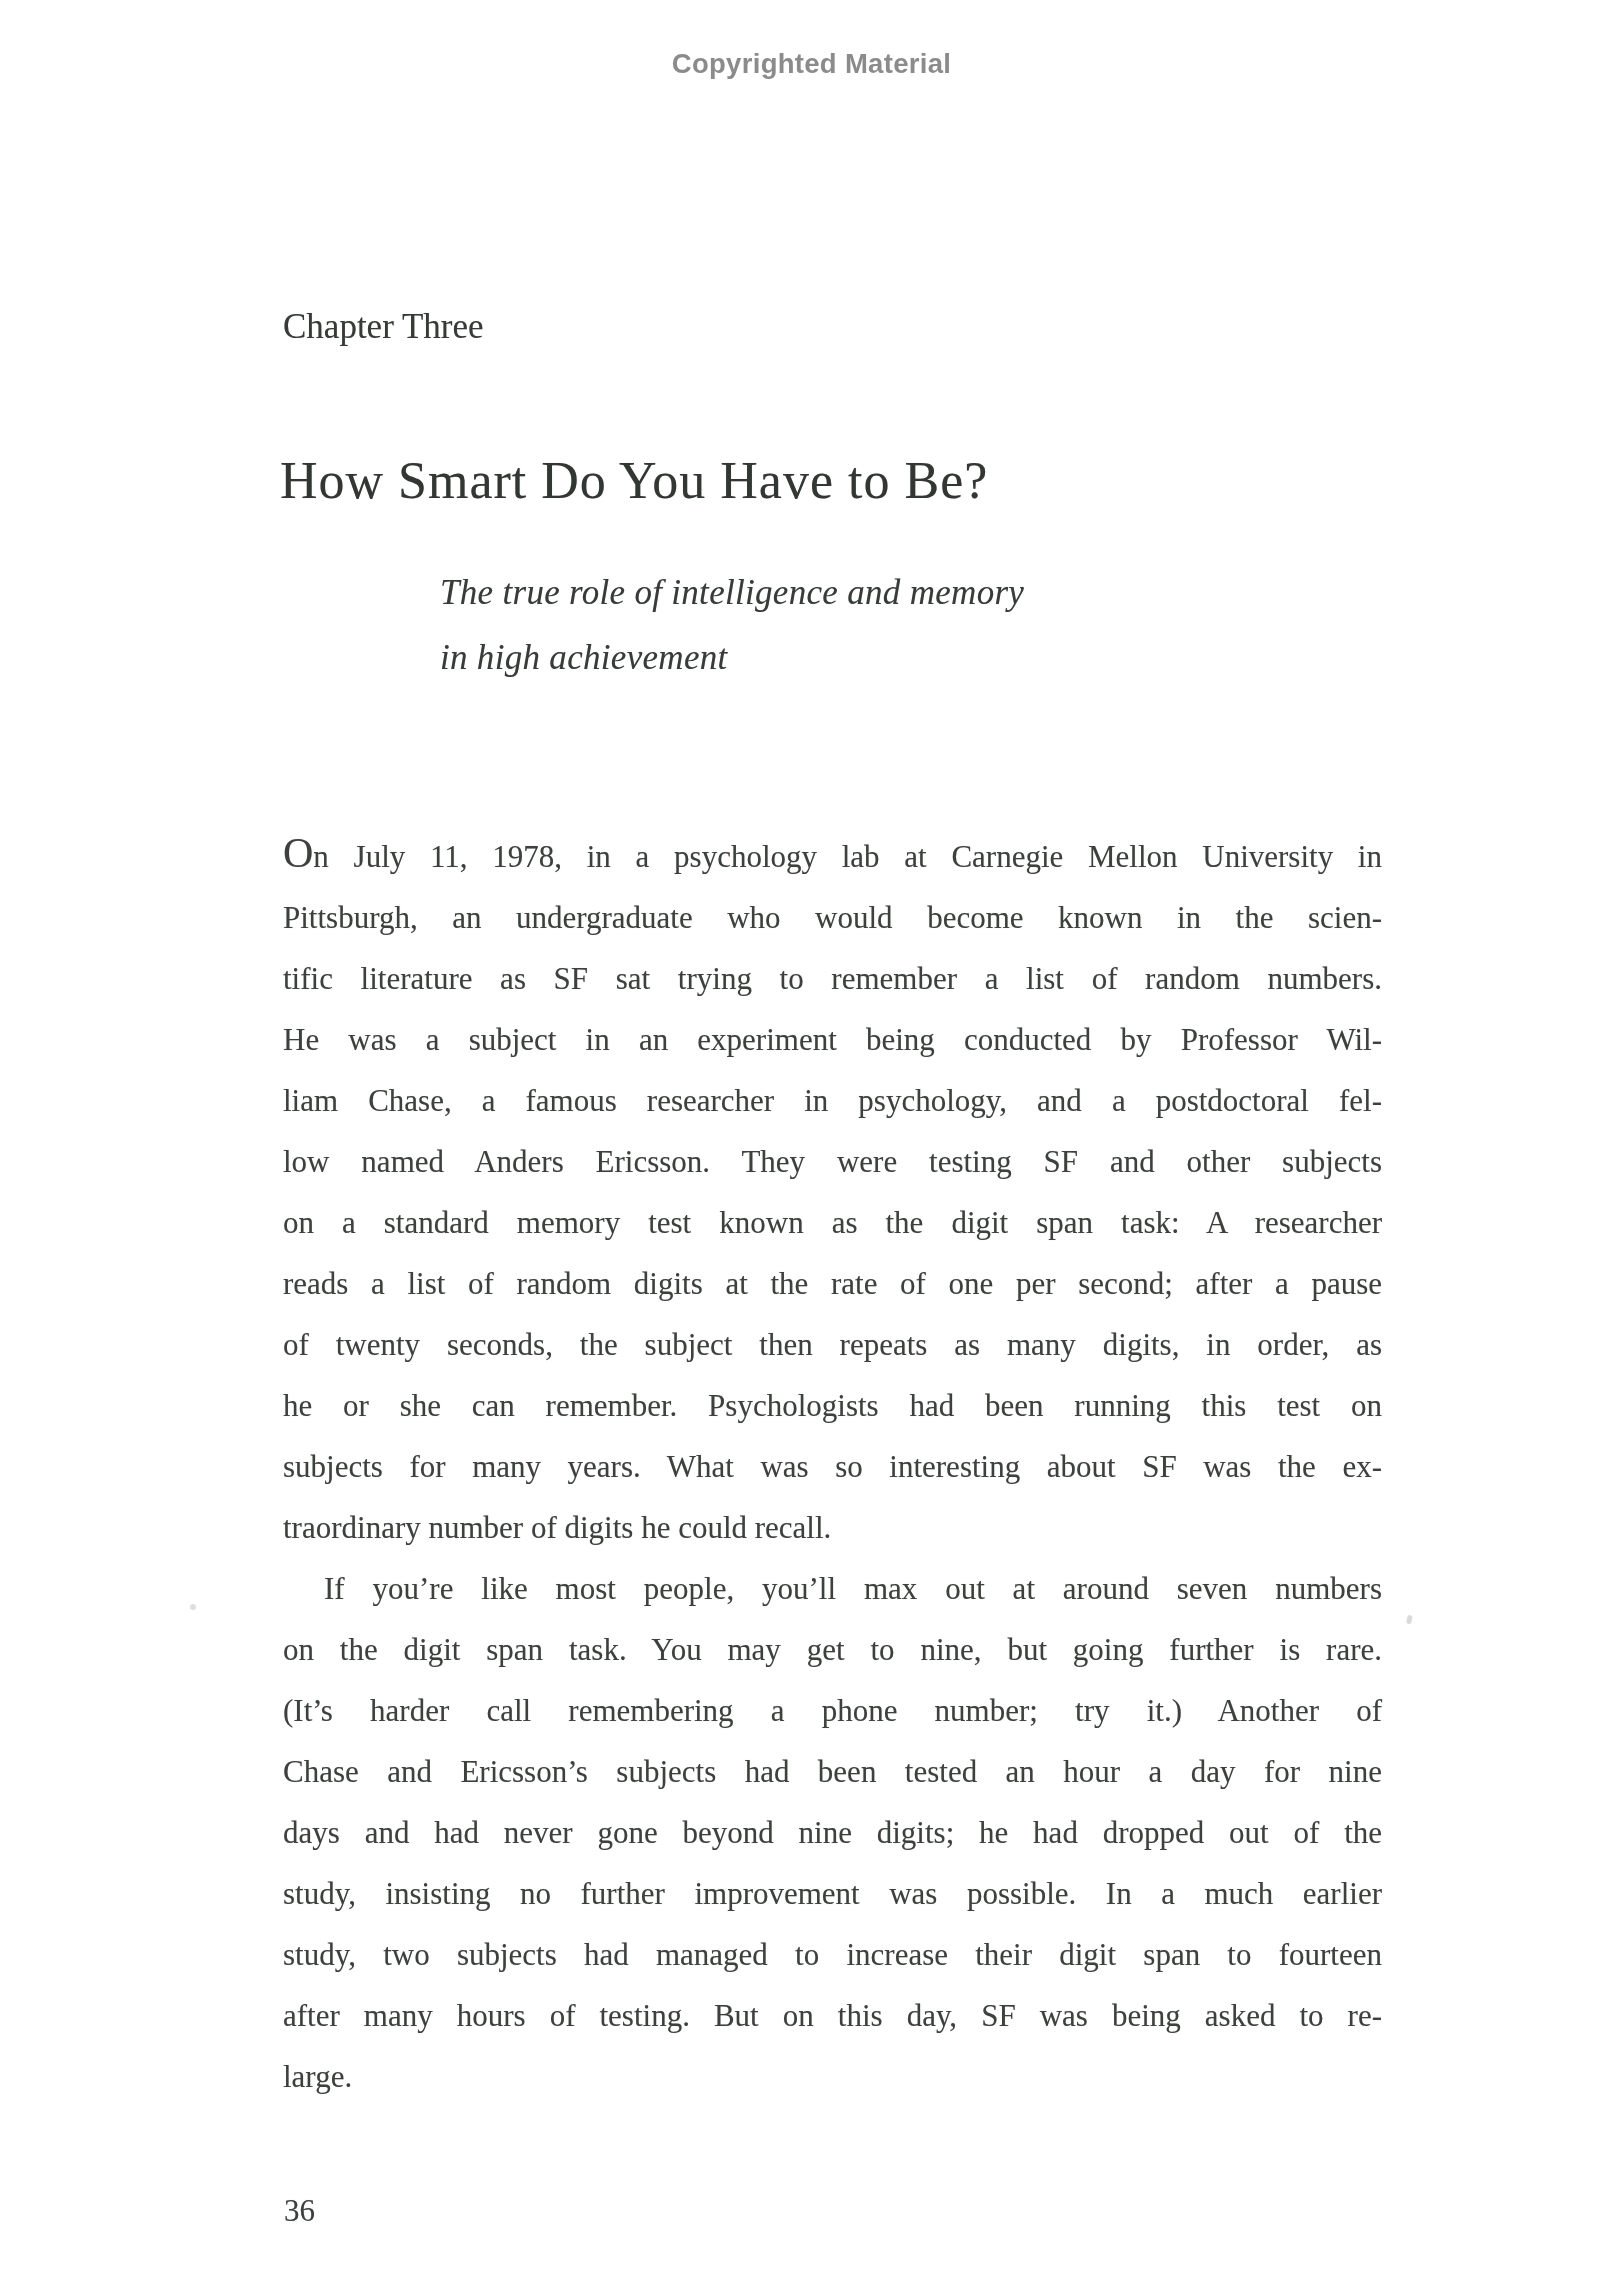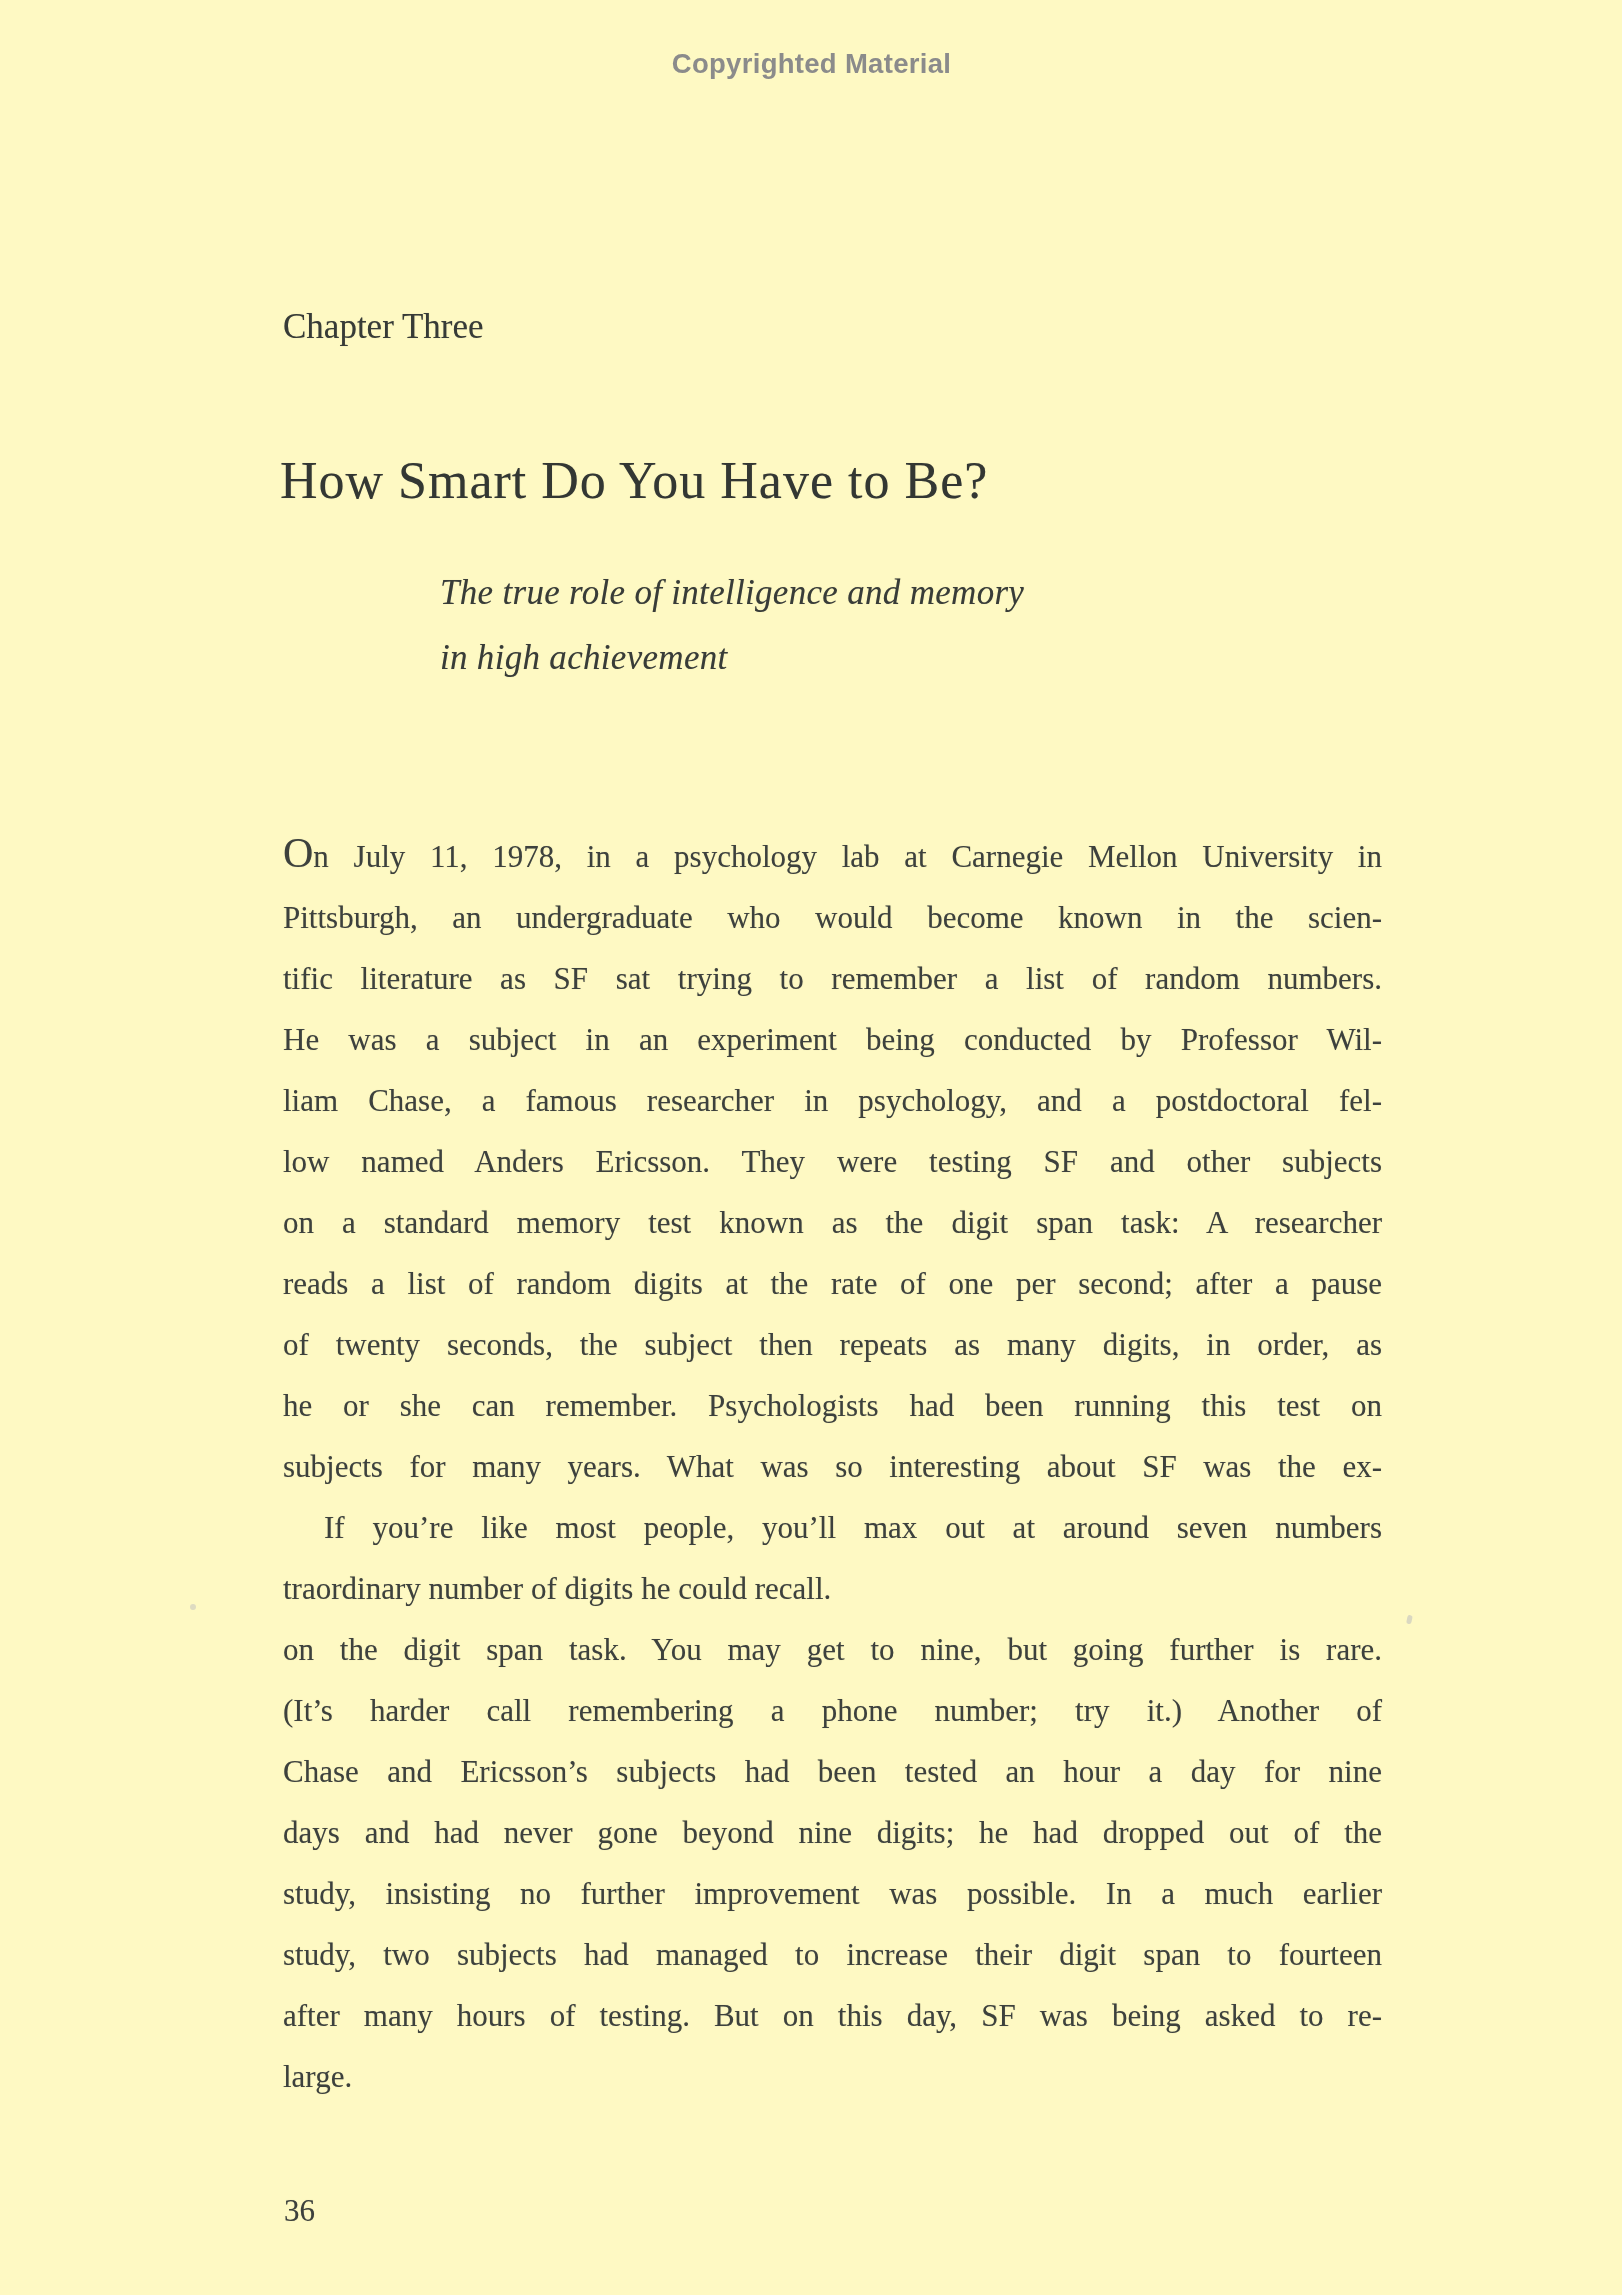--- a/index.html
+++ b/index.html
@@ -4,21 +4,21 @@
 <style>
   html, body {
     margin: 0;
     padding: 0;
     background: #e8e8e8;
   }
   .page {
     position: relative;
     width: 1623px;
     height: 2295px;
-    background: #fef9c3;
+    background: #ffffff;
     overflow: hidden;
     font-family: "Liberation Serif", serif;
     color: #3d413d;
   }
   .copyright {
     position: absolute;
     top: 48px;
     left: 0;
     width: 100%;
     text-align: center;
@@ -133,22 +133,22 @@
       <div class="line">Pittsburgh, an undergraduate who would become known in the scien-</div>
       <div class="line">tific literature as SF sat trying to remember a list of random numbers.</div>
       <div class="line">He was a subject in an experiment being conducted by Professor Wil-</div>
       <div class="line">liam Chase, a famous researcher in psychology, and a postdoctoral fel-</div>
       <div class="line">low named Anders Ericsson. They were testing SF and other subjects</div>
       <div class="line">on a standard memory test known as the digit span task: A researcher</div>
       <div class="line">reads a list of random digits at the rate of one per second; after a pause</div>
       <div class="line">of twenty seconds, the subject then repeats as many digits, in order, as</div>
       <div class="line">he or she can remember. Psychologists had been running this test on</div>
       <div class="line">subjects for many years. What was so interesting about SF was the ex-</div>
+      <div class="line last">traordinary number of digits he could recall.</div>
       <div class="line indent">If you’re like most people, you’ll max out at around seven numbers</div>
-      <div class="line last">traordinary number of digits he could recall.</div>
       <div class="line">on the digit span task. You may get to nine, but going further is rare.</div>
       <div class="line">(It’s harder call remembering a phone number; try it.) Another of</div>
       <div class="line">Chase and Ericsson’s subjects had been tested an hour a day for nine</div>
       <div class="line">days and had never gone beyond nine digits; he had dropped out of the</div>
       <div class="line">study, insisting no further improvement was possible. In a much earlier</div>
       <div class="line">study, two subjects had managed to increase their digit span to fourteen</div>
       <div class="line">after many hours of testing. But on this day, SF was being asked to re-</div>
       <div class="line last">large.</div>
     </div>
 

